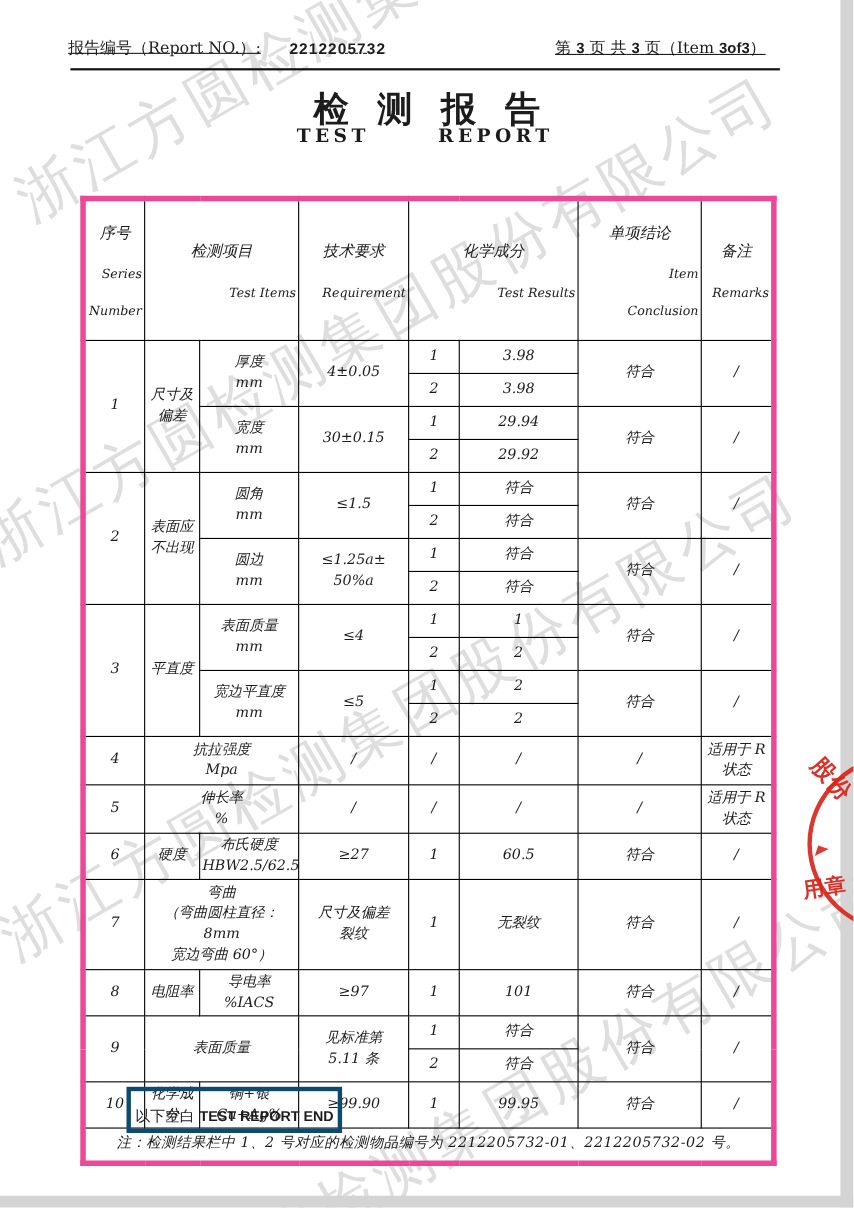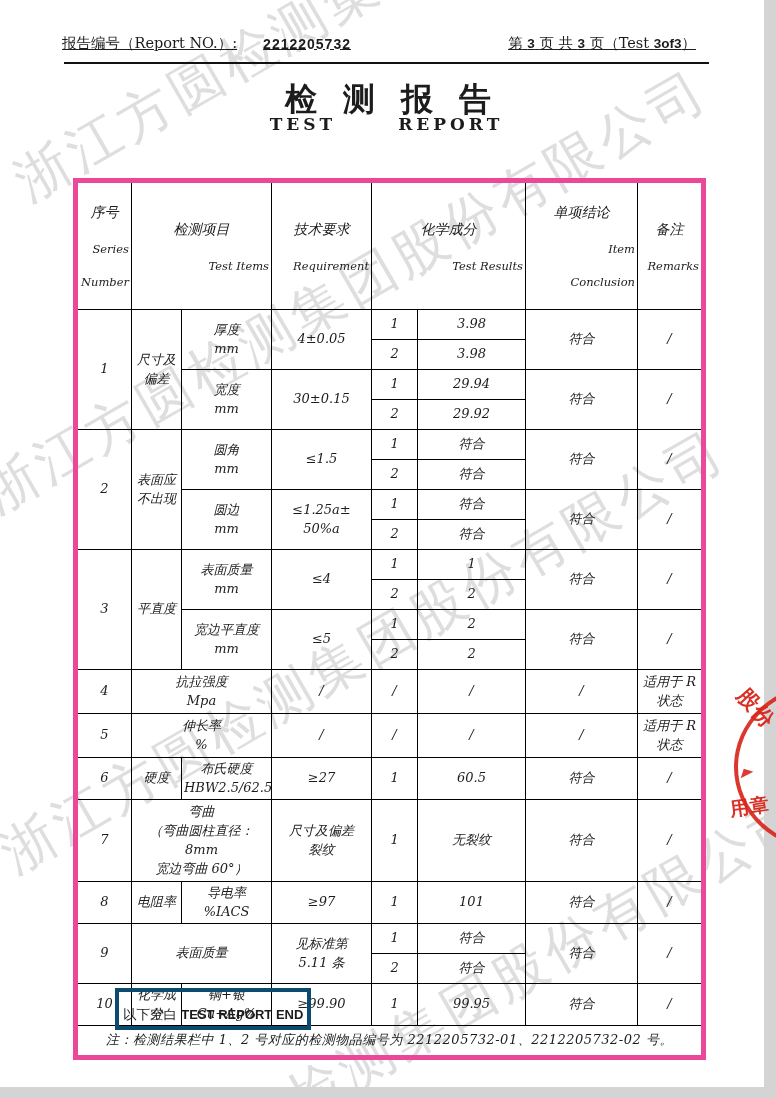--- a/index.html
+++ b/index.html
@@ -91,21 +91,21 @@
 
     <div class="hdr-line">
       <div class="hdr-left">
         <span>报告编号（Report NO.）:</span><span class="repno">2212205732</span>
       </div>
       <div class="pginfo">
         <span>第</span>
         <b>3</b>
         <span>页 共</span>
         <b>3</b>
-        <span>页（Test</span>
+        <span>页（Item</span>
         <b>3of3</b><span>）</span>
       </div>
     </div>
     <div class="hdr-rule"></div>
 
     <div class="title-cn">检测报告</div>
     <div class="title-en">TEST REPORT</div>
 
     <table class="rpt">
       <colgroup>

